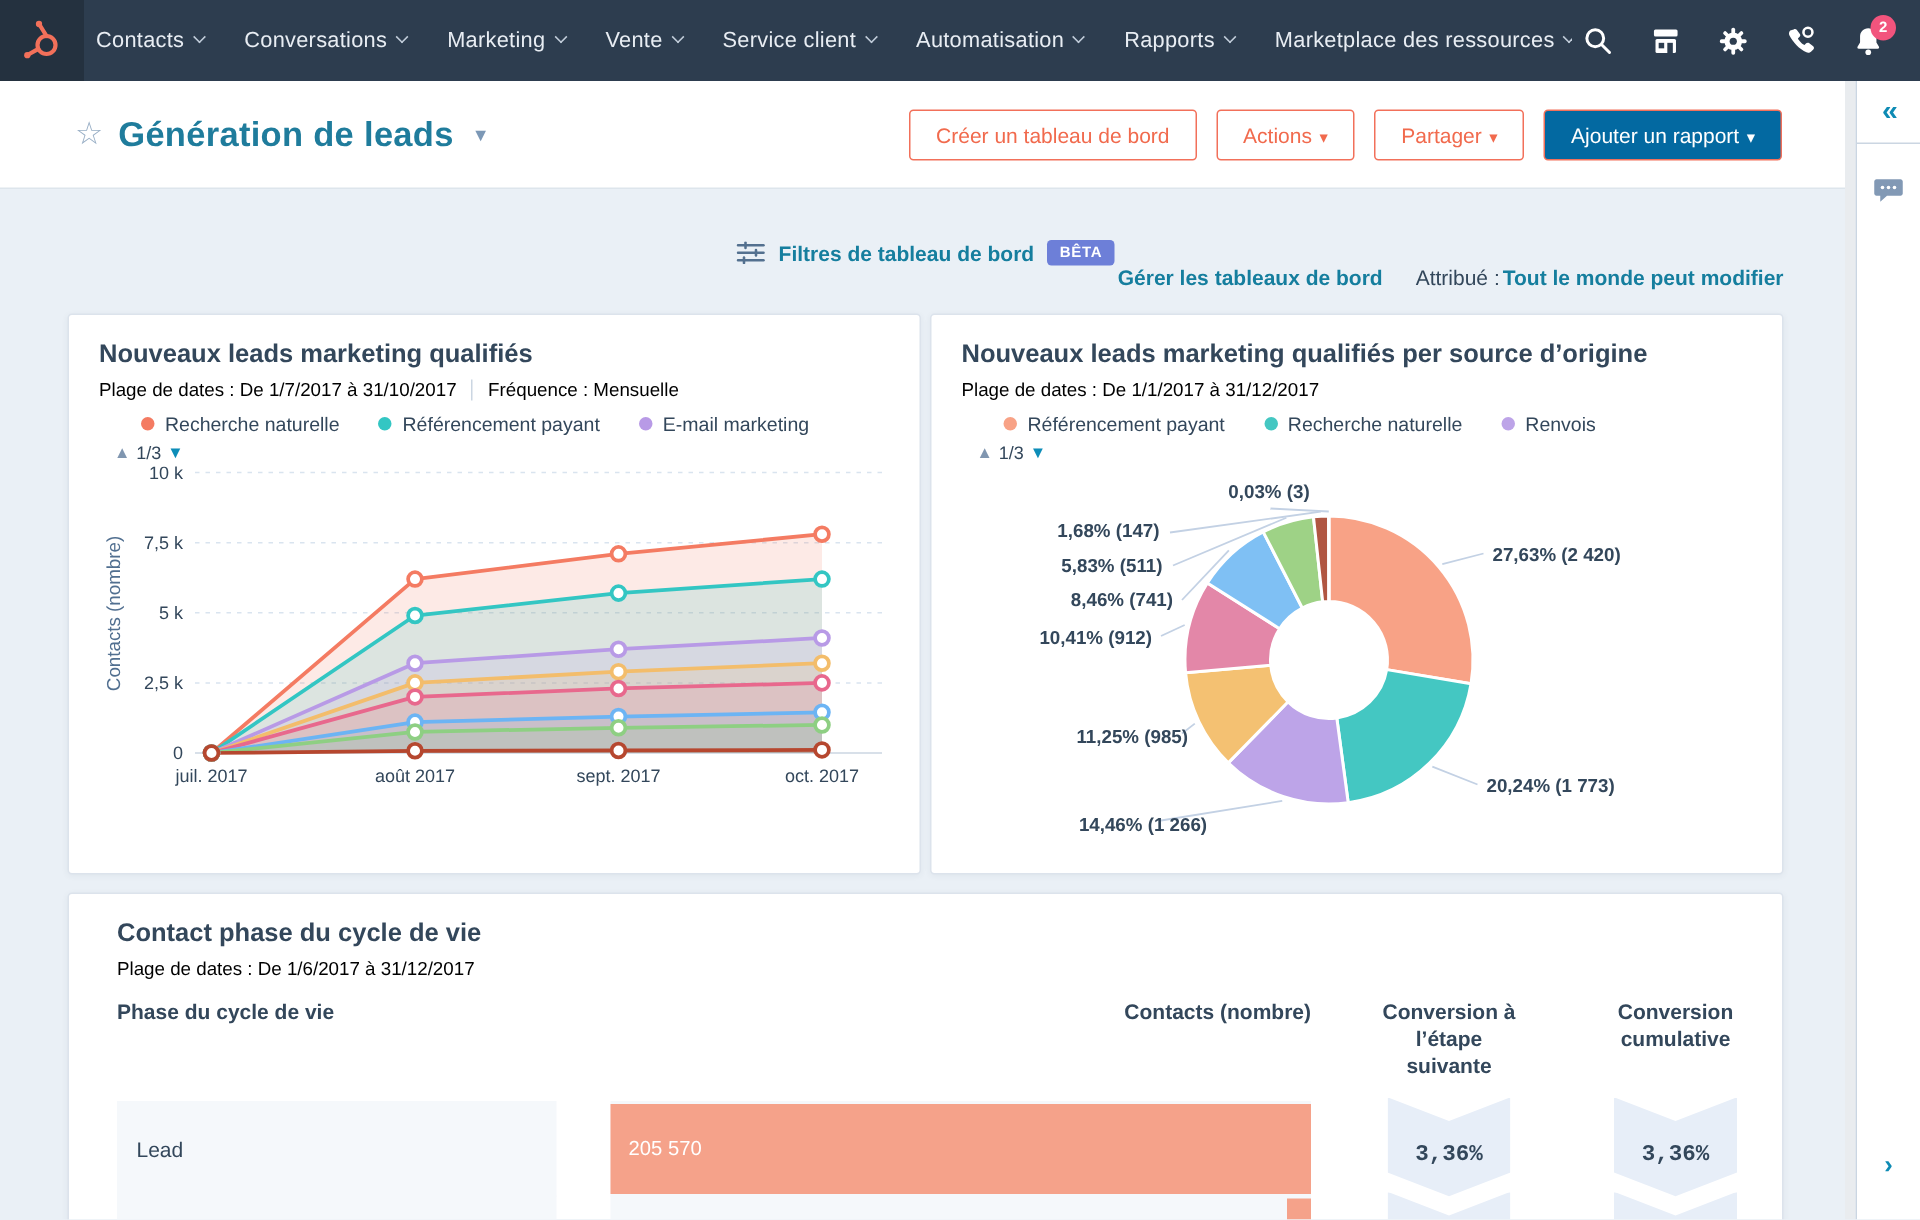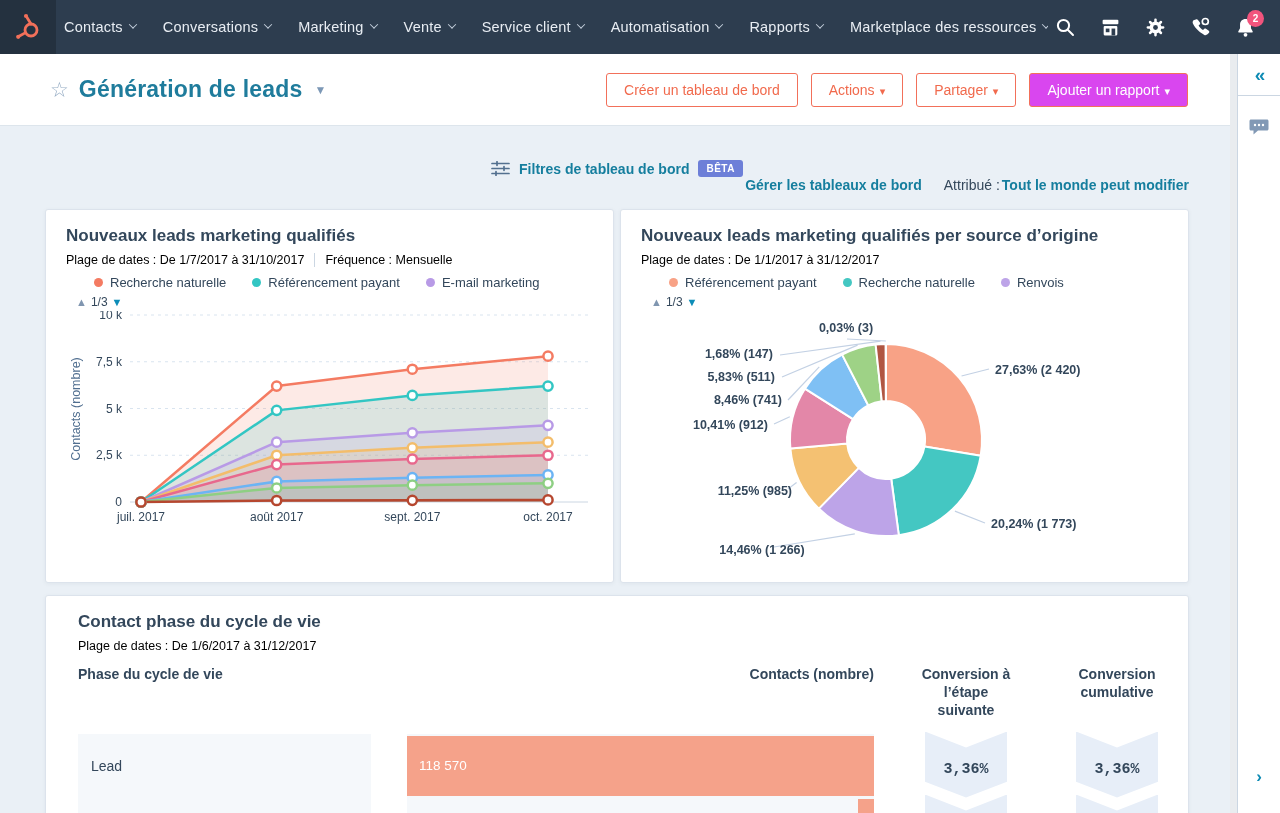--- a/index.html
+++ b/index.html
@@ -27,21 +27,21 @@
   .rail-next { position:absolute; bottom:26px; left:0; right:0; text-align:center; color:#0e8bb4; font-size:17px; font-weight:bold; cursor:pointer; }
 
   
   .page-header { height:72px; background:#fff; border-bottom:1px solid #dde5ec; display:flex; align-items:center; padding:0 42px 0 50px; flex:none; }
   .star { color:#99afc6; font-size:21px; margin-right:10px; cursor:pointer; }
   .page-title { color:#1f7c9c; font-size:23px; font-weight:bold; letter-spacing:.2px; }
   .title-caret { color:#7c98b6; font-size:12px; margin-left:12px; cursor:pointer; }
   .header-actions { margin-left:auto; display:flex; gap:13px; }
   .btn { font-family:inherit; font-size:14px; border-radius:3px; padding:8px 17px; cursor:pointer; white-space:nowrap; }
   .btn-outline { background:#fff; border:1px solid #f2705a; color:#f16a4d; }
-  .btn-solid { background:#d946ef; border:1px solid #f2705a; color:#fff; }
+  .btn-solid { background:#0369a1; border:1px solid #f2705a; color:#fff; }
   .btn .bcaret { font-size:11px; margin-left:5px; }
 
   
   .page-body { flex:1; padding:34px 41px 0 45px; overflow:hidden; }
   .filters-row { display:flex; align-items:center; margin-bottom:16px;flex-direction:column; }
   .filters-left { display:flex; align-items:center; gap:9px; cursor:pointer; }
   .teal-link { color:#157e9e; font-size:14px; font-weight:bold; cursor:pointer; }
   .beta-badge { background:#6d7fd8; color:#fff; font-size:10px; font-weight:bold; border-radius:3px; padding:3px 8px; letter-spacing:.5px; }
   .filters-right { margin-left:auto; display:flex; align-items:flex-end; gap:2px; }
   .assigned-label { color:#33475b; font-size:14px; }
@@ -372,21 +372,21 @@
           <div class="f-h">Phase du cycle de vie</div>
           <div class="f-h right">Contacts (nombre)</div>
           <div class="f-h center">Conversion à l’étape suivante</div>
           <div class="f-h center">Conversion cumulative</div>
         </div>
 
         <div class="f-grid f-row">
           <div class="f-labelcell">Lead</div>
           <div class="f-barzone">
             <div class="f-bar" style="background-color: rgb(245, 162, 138); width: 100%;">
-              <span class="f-val">118 570</span>
+              <span class="f-val">205 570</span>
             </div>
           </div>
           <div class="f-badgecell">
               <div class="f-badge">
                 <span>3,36%</span>
               </div>
             </div>
           <div class="f-badgecell">
               <div class="f-badge">
                 <span>3,36%</span>

